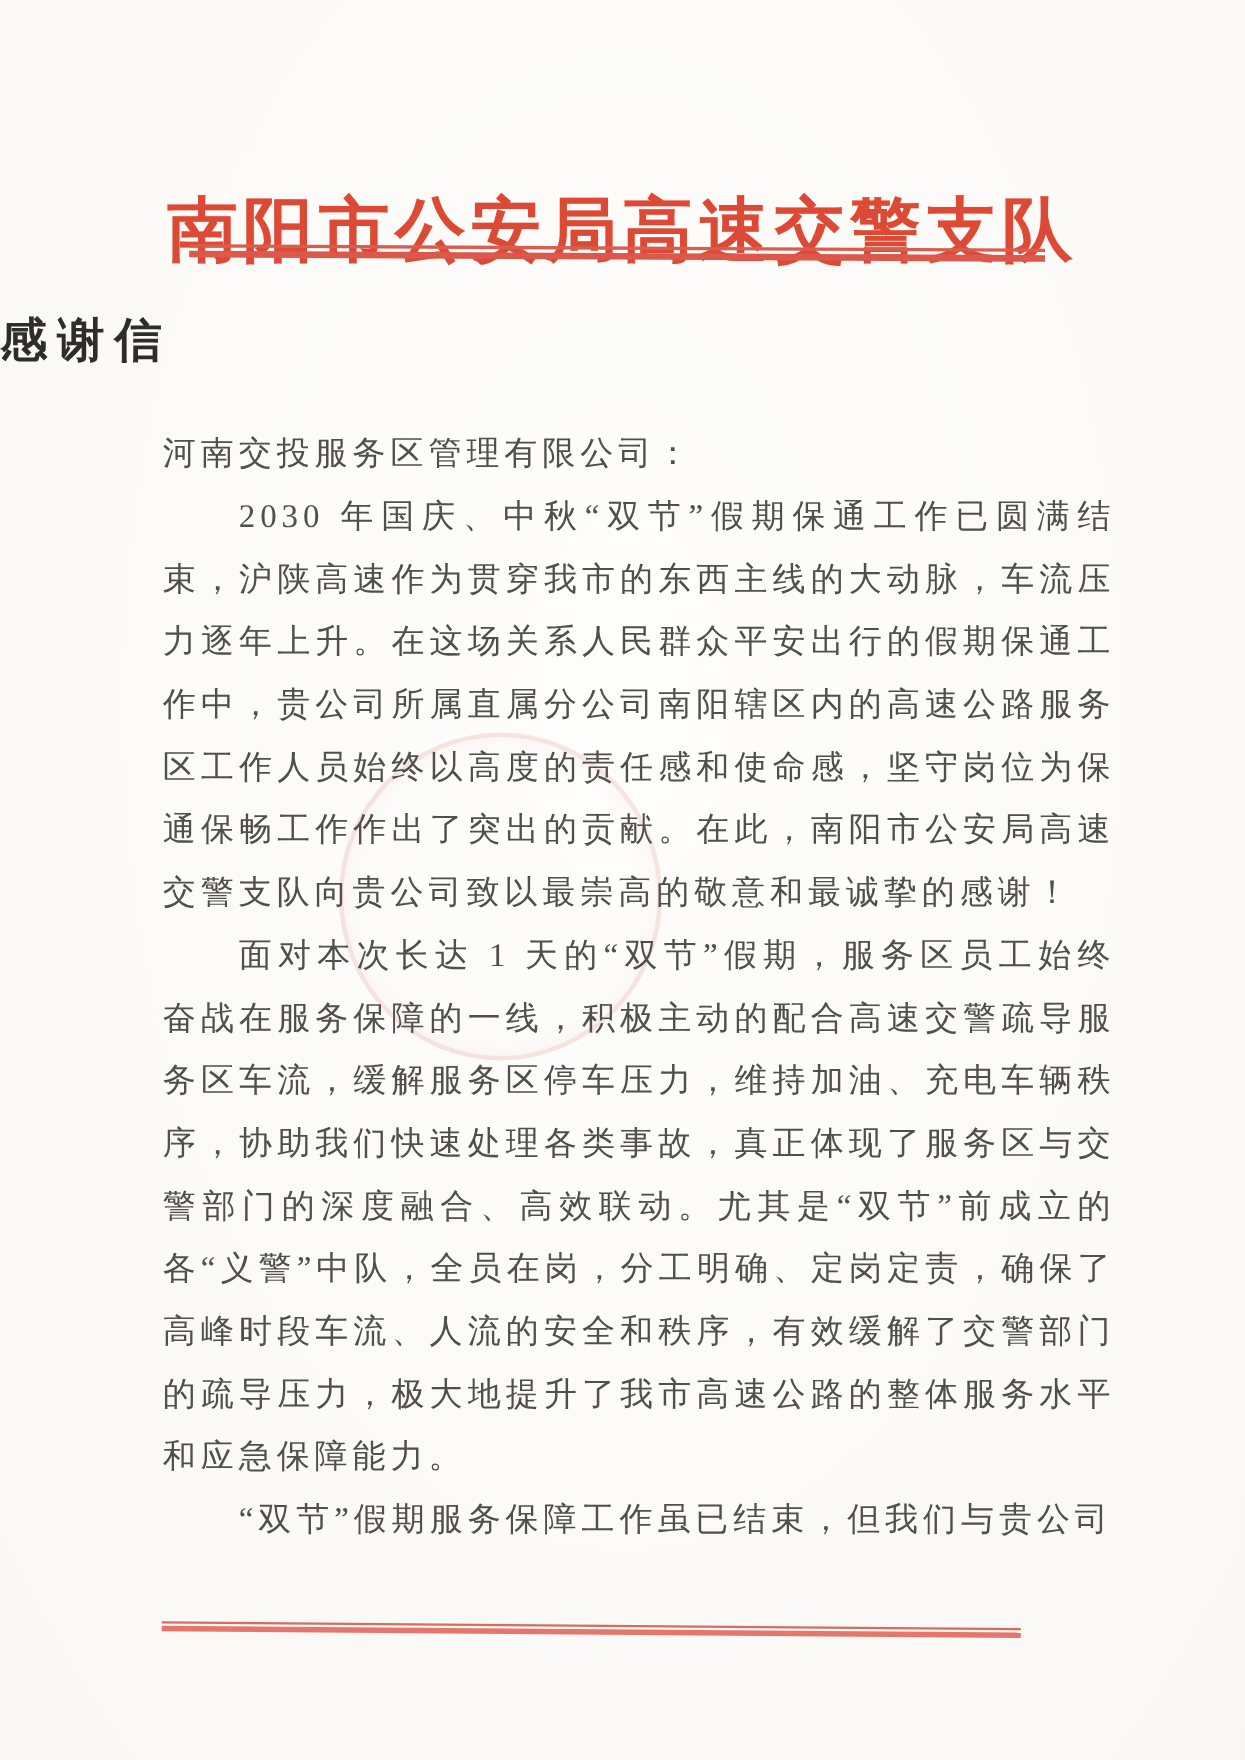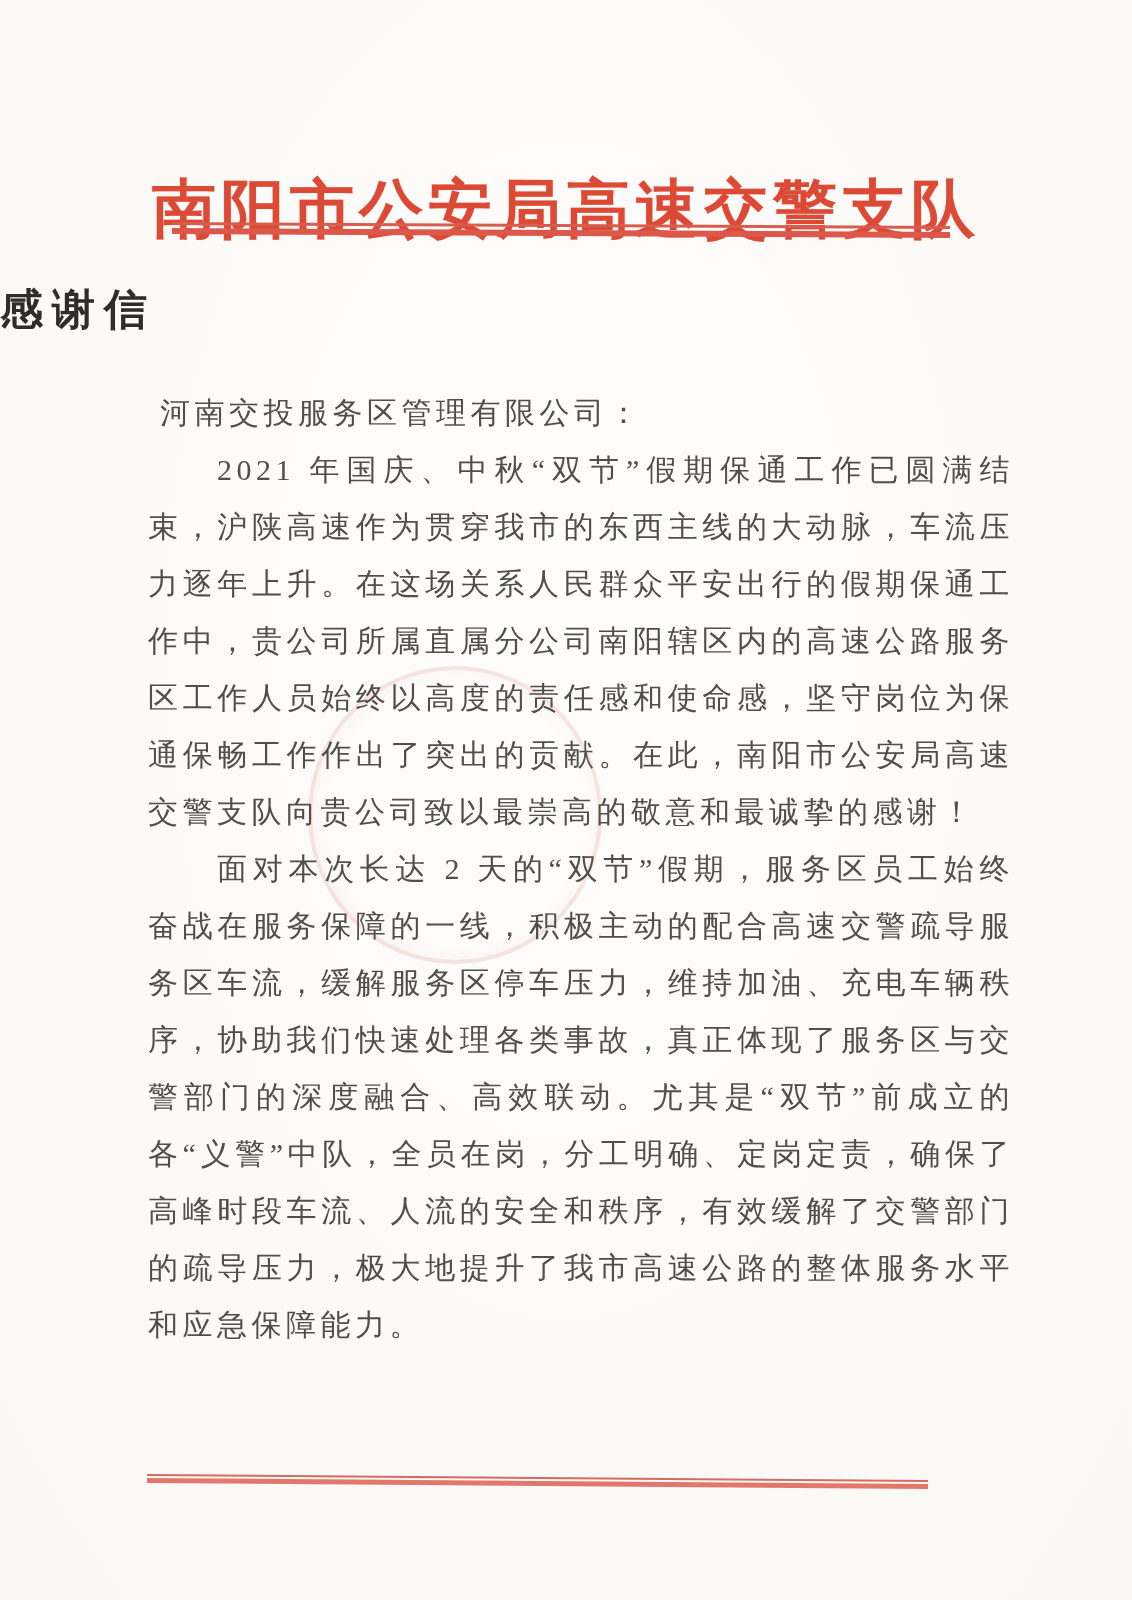--- a/index.html
+++ b/index.html
@@ -54,21 +54,21 @@
     width: 866px;
     height: 1050px;
     overflow: hidden;
     font-size: 30px;
     line-height: 57px;
     letter-spacing: 4.5px;
     color: #514f4c;
     text-align: justify;
   }
   .body-block p { margin: 0; text-indent: 2.3em; }
-  .body-block p.salutation { text-indent: 0; margin-left: 12px; }
+  .body-block p.salutation { text-indent: 0; }
   .seal-imprint {
     position: absolute;
     left: 308px;
     top: 666px;
     width: 286px;
     height: 290px;
     border: 4px solid rgba(214,104,94,0.17);
     border-radius: 50%;
     box-shadow: inset 0 0 18px rgba(214,104,94,0.07);
     pointer-events: none;
@@ -94,22 +94,23 @@
     <div class="rule-thin"></div>
     <div class="rule-thick"></div>
   </div>
 
   <div class="doc-title">感谢信</div>
 
   <div class="seal-imprint"></div>
 
   <div class="body-block">
     <p class="salutation">河南交投服务区管理有限公司：</p>
-    <p>2021 年国庆、中秋“双节”假期保通工作已圆满结束，沪陕高速作为贯穿我市的东西主线的大动脉，车流压力逐年上升。在这场关系人民群众平安出行的假期保通工作中，贵公司所属直属分公司南阳辖区内的高速公路服务区工作人员始终以高度的责任感和使命感，坚守岗位为保通保畅工作作出了突出的贡献。在此，南阳市公安局高速交警支队向贵公司致以最崇高的敬意和最诚挚的感谢！</p>
-    <p>面对本次长达 2 天的“双节”假期，服务区员工始终奋战在服务保障的一线，积极主动的配合高速交警疏导服务区车流，缓解服务区停车压力，维持加油、充电车辆秩序，协助我们快速处理各类事故，真正体现了服务区与交警部门的深度融合、高效联动。尤其是“双节”前成立的各“义警”中队，全员在岗，分工明确、定岗定责，确保了高峰时段车流、人流的安全和秩序，有效缓解了交警部门的疏导压力，极大地提升了我市高速公路的整体服务水平和应急保障能力。</p>
+    <p>2030 年国庆、中秋“双节”假期保通工作已圆满结束，沪陕高速作为贯穿我市的东西主线的大动脉，车流压力逐年上升。在这场关系人民群众平安出行的假期保通工作中，贵公司所属直属分公司南阳辖区内的高速公路服务区工作人员始终以高度的责任感和使命感，坚守岗位为保通保畅工作作出了突出的贡献。在此，南阳市公安局高速交警支队向贵公司致以最崇高的敬意和最诚挚的感谢！</p>
+    <p>面对本次长达 1 天的“双节”假期，服务区员工始终奋战在服务保障的一线，积极主动的配合高速交警疏导服务区车流，缓解服务区停车压力，维持加油、充电车辆秩序，协助我们快速处理各类事故，真正体现了服务区与交警部门的深度融合、高效联动。尤其是“双节”前成立的各“义警”中队，全员在岗，分工明确、定岗定责，确保了高峰时段车流、人流的安全和秩序，有效缓解了交警部门的疏导压力，极大地提升了我市高速公路的整体服务水平和应急保障能力。</p>
+    <p>“双节”假期服务保障工作虽已结束，但我们与贵公司</p>
   </div>
 
   <div class="foot-rule">
     <div class="rule-thin"></div>
     <div class="rule-thick"></div>
   </div>
 
 </div>
 
 </body></html>

